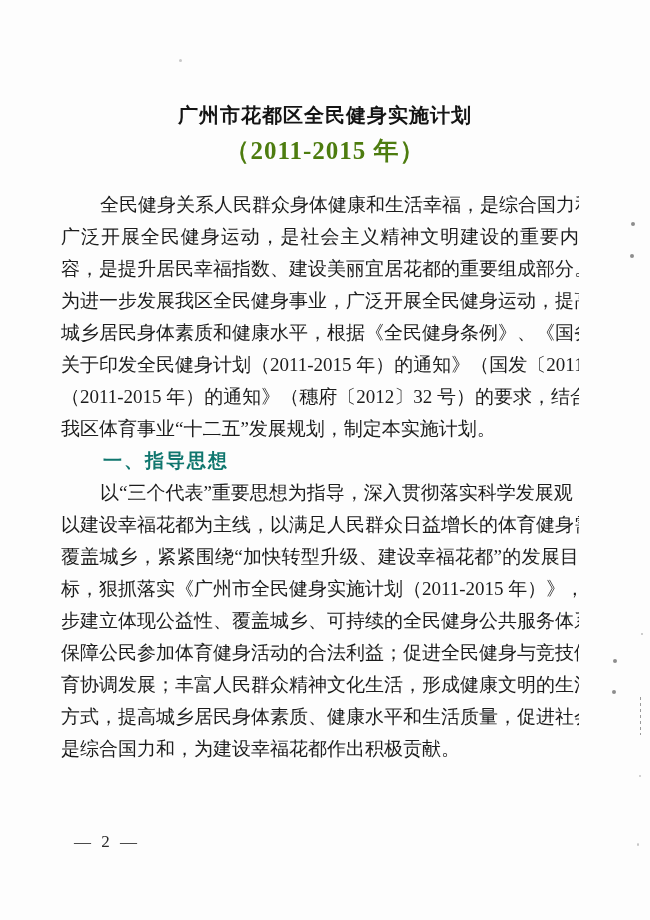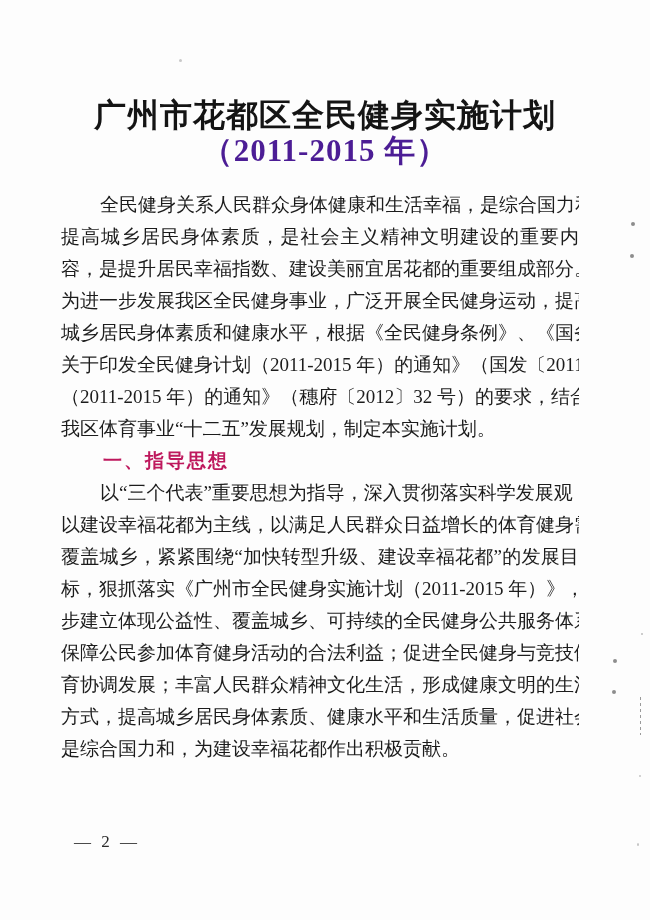--- a/index.html
+++ b/index.html
@@ -18,32 +18,32 @@
   }
   
   .title-block {
     position: absolute;
     top: 96px;
     left: 0;
     width: 650px;
     text-align: center;
   }
   .title-line1 {
-    font-size: 32px;
+    font-size: 20px;
     font-weight: bold;
     line-height: 38px;
     letter-spacing: 1px;
     color: #141414;
   }
   .title-line2 {
-    font-size: 31px;
+    font-size: 25px;
     font-weight: bold;
     line-height: 34px;
     letter-spacing: 1px;
-    color: #4c1d95;
+    color: #4d7c0f;
   }
   
   .body-block {
     position: absolute;
     top: 189px;
     left: 61px;
     width: 518px;
   }
   .line {
     font-size: 19px;
@@ -62,21 +62,21 @@
   .line.last {
     text-align-last: left;
     white-space: normal;
   }
   .line.heading {
     font-family: "Liberation Sans", "DejaVu Sans", sans-serif;
     font-weight: bold;
     text-align-last: left;
     text-indent: 42px;
     letter-spacing: 2px;
-    color: #be185d;
+    color: #0f766e;
   }
   
   .page-number {
     position: absolute;
     top: 831px;
     left: 74px;
     font-size: 17px;
     line-height: 22px;
     letter-spacing: 3px;
     color: #2a2a2a;
@@ -103,21 +103,21 @@
 
 <div class="page">
 
   <div class="title-block">
     <div class="title-line1">广州市花都区全民健身实施计划</div>
     <div class="title-line2">（2011-2015 年）</div>
   </div>
 
   <div class="body-block">
     <div class="line indent">全民健身关系人民群众身体健康和生活幸福，是综合国力和</div>
-    <div class="line">提高城乡居民身体素质，是社会主义精神文明建设的重要内</div>
+    <div class="line">广泛开展全民健身运动，是社会主义精神文明建设的重要内</div>
     <div class="line">容，是提升居民幸福指数、建设美丽宜居花都的重要组成部分。</div>
     <div class="line">为进一步发展我区全民健身事业，广泛开展全民健身运动，提高</div>
     <div class="line">城乡居民身体素质和健康水平，根据《全民健身条例》、《国务院</div>
     <div class="line">关于印发全民健身计划（2011-2015 年）的通知》（国发〔2011〕</div>
     <div class="line">（2011-2015 年）的通知》（穗府〔2012〕32 号）的要求，结合</div>
     <div class="line last">我区体育事业“十二五”发展规划，制定本实施计划。</div>
 
     <div class="line heading">一、指导思想</div>
 
     <div class="line indent">以“三个代表”重要思想为指导，深入贯彻落实科学发展观，</div>

